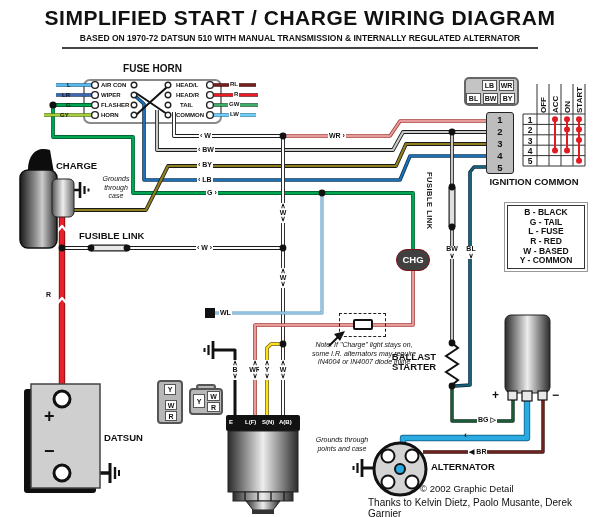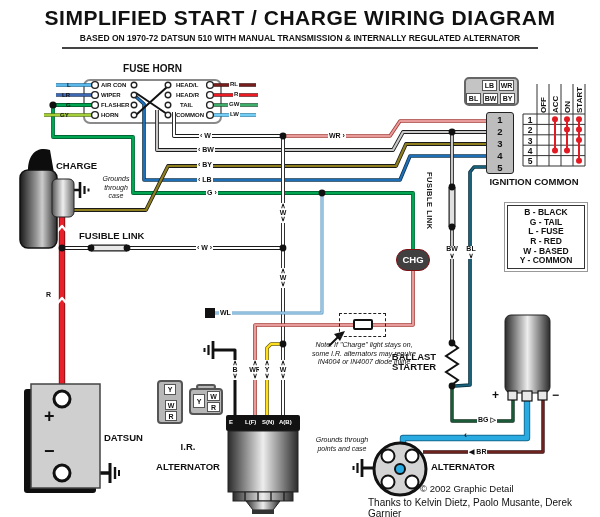--- a/index.html
+++ b/index.html
@@ -360,24 +360,20 @@
 
   <div class="comp-lbl" style="left:56px;top:161px">CHARGE</div>
   <div class="note" style="left:93px;top:175px;width:46px">Grounds
 through
 case</div>
   <div class="comp-lbl" style="left:79px;top:231px">FUSIBLE LINK</div>
   <div class="fl-rot">FUSIBLE LINK</div>
   <div class="comp-lbl" style="left:104px;top:433px">DATSUN</div>
   <div class="abs" style="left:44px;top:406px;z-index:5;font-weight:bold;font-size:18px">+</div>
   <div class="abs" style="left:44px;top:441px;z-index:5;font-weight:bold;font-size:18px">−</div>
-  <div class="comp-lbl" style="left:148px;top:432px;width:80px;text-align:center">
-    <div>I.R.</div>
-    <div>ALTERNATOR</div>
-  </div>
   <div class="comp-lbl" style="left:386px;top:352px;width:56px;text-align:center">BALLAST
 STARTER</div>
   <div class="abs" style="left:492px;top:388px;z-index:5;font-weight:bold;font-size:12px">+</div>
   <div class="abs" style="left:552px;top:388px;z-index:5;font-weight:bold;font-size:12px">−</div>
   <div class="comp-lbl" style="left:431px;top:462px">ALTERNATOR</div>
   <div class="note" style="left:302px;top:436px;width:80px">Grounds through
 points and case</div>
   <div class="note" style="left:288px;top:341px;width:152px">Note: If "Charge" light stays on,
 some I.R. alternators may require
 IN4004 or IN4007 diode inline</div>

